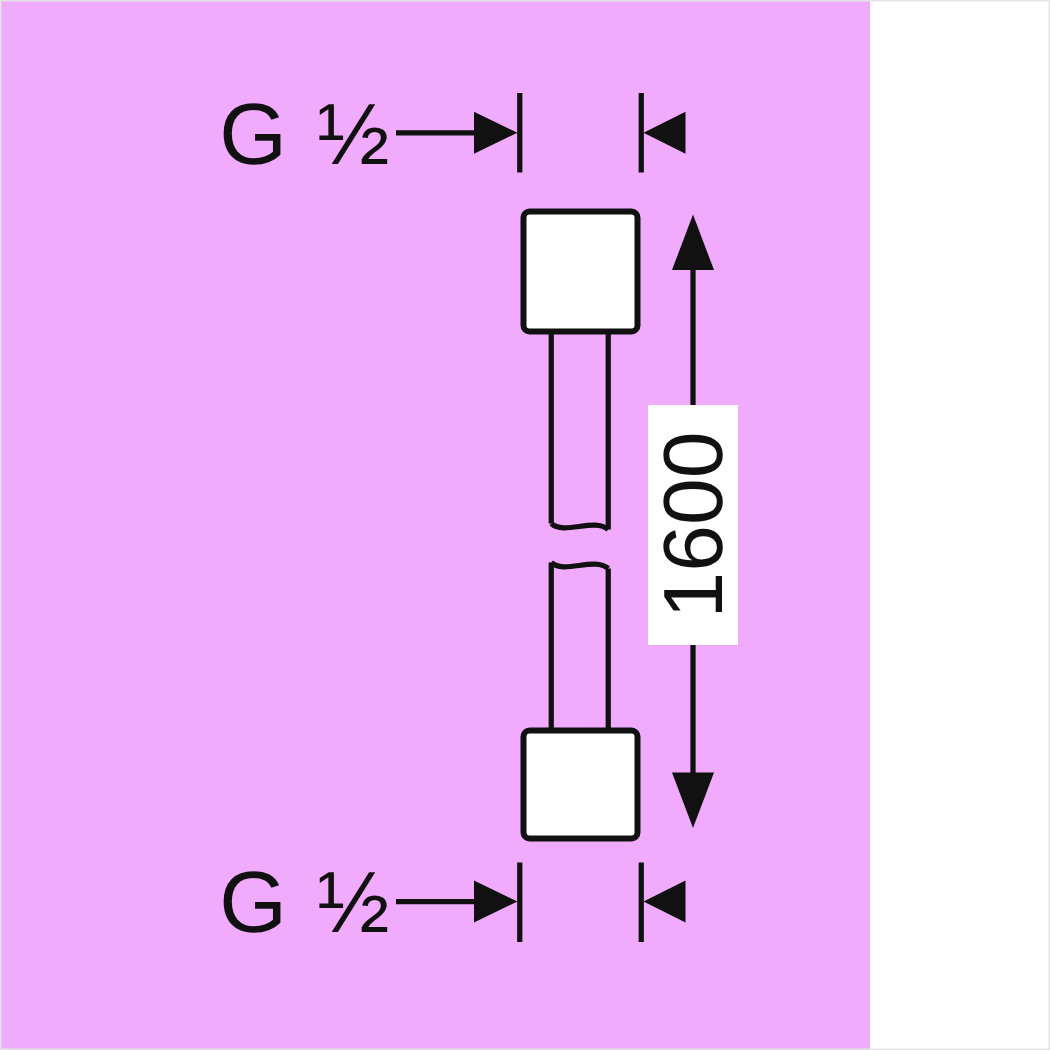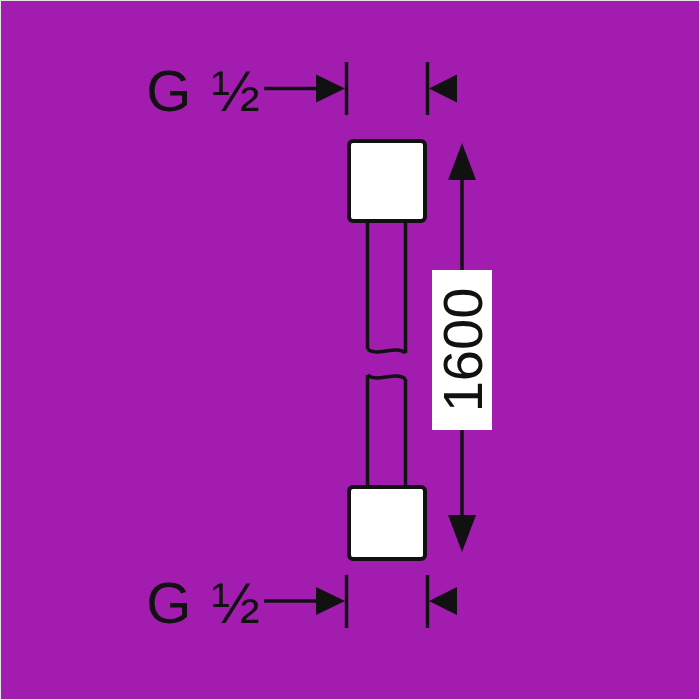--- a/index.html
+++ b/index.html
@@ -2,23 +2,23 @@
 <html><head>
 <meta charset="utf-8">
 <style>
   html, body {
     margin: 0;
     padding: 0;
     background: #ffffff;
   }
   .page {
     position: relative;
-    width: 700px;
+    width: 580px;
     height: 700px;
-    background: #a21caf;
+    background: #f0abfc;
     font-family: "Liberation Sans", sans-serif;
   }
   svg { display: block; }
 
   .stroke {
     stroke: #111111;
     stroke-width: 3.5;
     fill: none;
     stroke-linecap: butt;
   }

